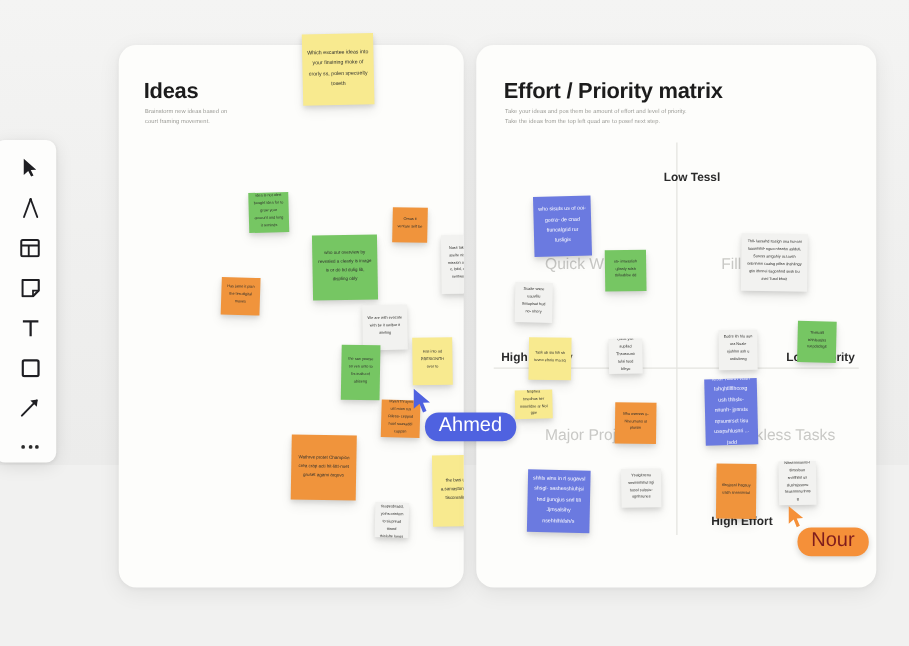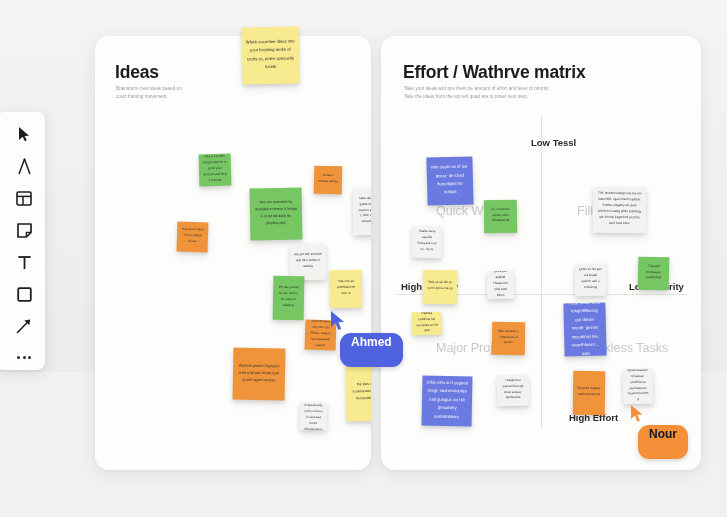--- a/index.html
+++ b/index.html
@@ -118,32 +118,32 @@
   .n-green  { background: #76c663; }
   .n-orange { background: #f0943c; }
   .n-white  { background: #f2f2f0; }
   .n-blue   { background: #6b7ae0; color:#fff; }
 
   
   .cursor { position: absolute; z-index: 60; }
   .cursor .pointer { display: block; }
   .cursor .tag {
     display: inline-block;
-    padding: 2px 11px 18px;
+    padding: 2px 11px 3px;
     border-radius: 11px;
-    font-size: 12px;
-    font-weight: 700;
+    font-size: 16px;
+    font-weight: 400;
     color: #fff;
     box-shadow: 0 2px 5px rgba(0,0,0,.16);
     white-space: nowrap;
   }
   #cursor-ahmed { left: 330px; top: 310px; }
   #cursor-ahmed .tag { background: #4f62e0; margin-left: 10px; margin-top: -2px; }
   #cursor-nour  { left: 630px; top: 404px; }
-  #cursor-nour  .tag { background: #f59039; color: #0f172a; margin-left: 8px; margin-top: -2px; }
+  #cursor-nour  .tag { background: #f59039; color: #7f1d1d; margin-left: 8px; margin-top: -2px; }
 </style>
 </head>
 <body>
 
 <div id="canvas">
 
   <div class="toolbar">
     <div class="tool">
       <svg width="13" height="16" viewBox="0 0 13 16">
           <path d="M1 1 L1 14 L4.6 10.7 L6.9 15.2 L8.8 14.3 L6.6 10 L11 9.8 Z" fill="#1e1e22"></path>
@@ -231,21 +231,21 @@
         <div class="note n-yellow big" style="left: 251px; top: 328px; width: 52px; height: 57px; transform: rotate(-0.9deg);">
           <span>the bws uargothing a,samastony-haing ziltre tiscomalishu edgehi</span>
         </div>
         <div class="note n-white" style="left: 205px; top: 366px; width: 27px; height: 28px; transform: rotate(1.4deg);">
           <span>had not sapresh of ticapesbradd, yoins orintom to siupread ttirord thislafte langs ofl onsrege</span>
         </div>
       </div>
   </div>
 
   <div class="board" id="board-matrix">
-    <div class="board-title" id="matrix-title">Effort / Wathrve matrix</div>
+    <div class="board-title" id="matrix-title">Effort / Priority matrix</div>
     <div class="board-sub" id="matrix-sub">Take your ideas and pos them  be amount of effort and level of priority.
 Take the ideas from the top left quad are to posef next step.</div>
 
     <div class="axis axis-v"></div>
     <div class="axis axis-h"></div>
 
     <div class="axis-label" style="left:150px; top:101px;">Low Tessl</div>
     <div class="axis-label" style="left:148px; top:376px;padding-left:40px;">High Effort</div>
     <div class="axis-label" style="left:20px;  top:245px;">High Priority</div>
     <div class="axis-label" style="left:248px; top:245px;">Low Priority</div>

